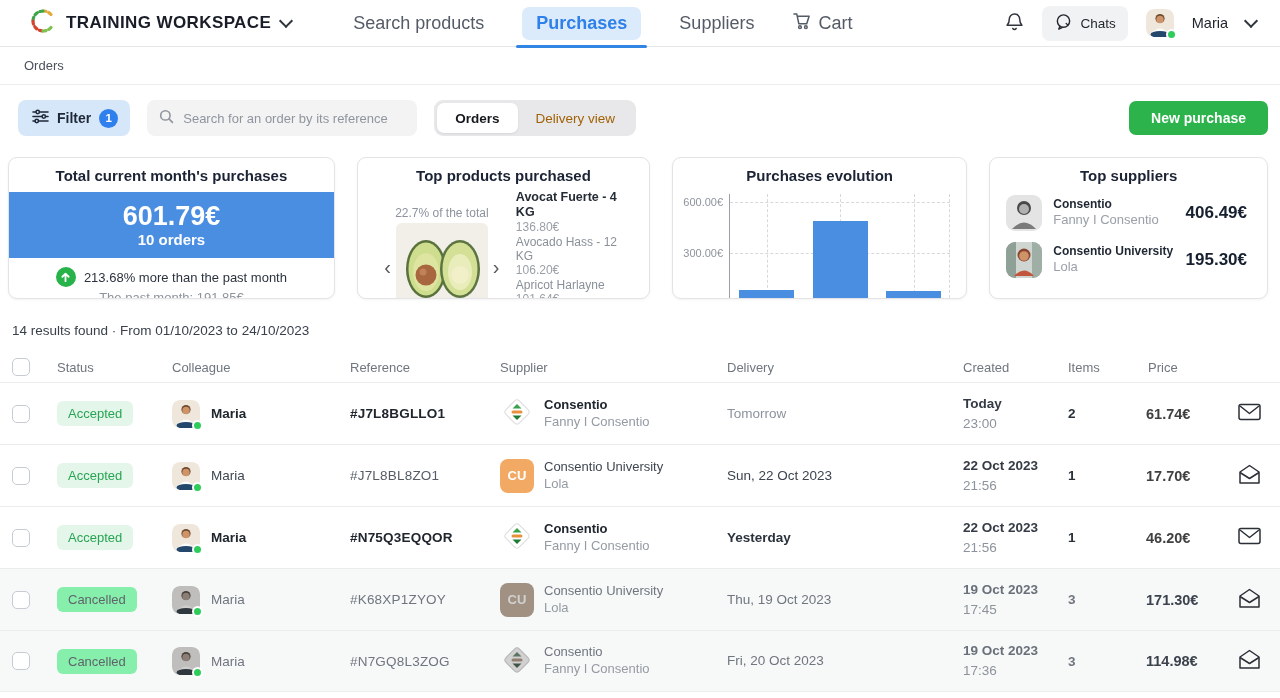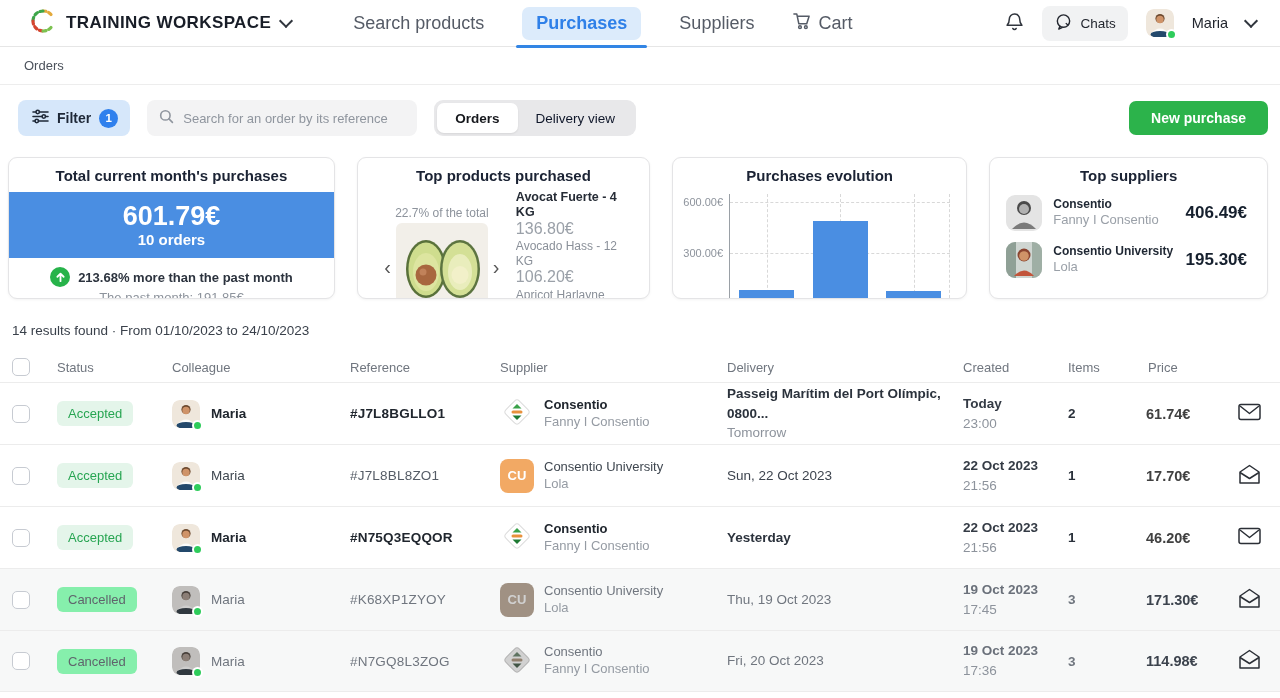--- a/index.html
+++ b/index.html
@@ -43,58 +43,58 @@
     font-family:"Liberation Sans", sans-serif; }
   .filter-btn .lbl { font-size:14px; font-weight:700; color:#1e2837; }
   .filter-badge { width:19px; height:19px; border-radius:50%; background:#2f80ed; color:#fff;
     font-size:11.5px; font-weight:700; display:flex; align-items:center; justify-content:center; }
   .searchbox { display:flex; align-items:center; gap:9px; background:#f3f3f4; border-radius:8px;
     height:36px; width:270px; padding:0 12px; }
   .searchbox input { border:none; background:transparent; outline:none; font-size:13px; width:100%;
     color:#333; font-family:"Liberation Sans", sans-serif; }
   .searchbox input::placeholder { color:#8f959e; }
   .seg-toggle { display:flex; background:#e8e8ea; border-radius:9px; padding:3px; height:36px; }
-  .seg { display:flex; align-items:center; padding:0 18px; font-size:13.5px; color:#0f172a;
+  .seg { display:flex; align-items:center; padding:0 18px; font-size:13.5px; color:#a16207;
     border-radius:7px; cursor:pointer; border:none; background:transparent;
     font-family:"Liberation Sans", sans-serif; }
   .seg.active { background:#fff; color:#16181d; font-weight:700; box-shadow:0 1px 2px rgba(0,0,0,.08); }
   .new-purchase { margin-left:auto; background:#2cb34b; color:#fff; border:none; border-radius:7px;
     height:34px; padding:0 22px; font-size:14px; font-weight:600; cursor:pointer;
     font-family:"Liberation Sans", sans-serif; }
 
   
   .cards-row { display:flex; margin:21px 12px 0 8px; gap:22px; }
   .card { background:#fff; border:1px solid #e4e4e6; border-radius:9px;
     box-shadow:0 1px 3px rgba(0,0,0,.05); height:142px; overflow:hidden; }
   .card-title { text-align:center; font-size:15px; font-weight:700; color:#1b2334; padding-top:9px; }
 
   .card-total { width:340px; }
   .banner { background:#4a8ee2; margin-top:8px; height:66px; display:flex; flex-direction:column;
     align-items:center; justify-content:center; }
   .banner .amount { color:#fff; font-size:27px; font-weight:700; line-height:1.05; }
   .banner .orders { color:#fff; font-size:15px; font-weight:700; }
-  .delta-row { display:flex; align-items:center; justify-content:center; gap:8px; margin-top:9px;font-weight:bold; }
+  .delta-row { display:flex; align-items:center; justify-content:center; gap:8px; margin-top:9px; }
   .delta-circle { width:20px; height:20px; border-radius:50%; background:#27b34a; display:flex;
     align-items:center; justify-content:center; flex-shrink:0; }
   .delta-text { font-size:13px; color:#2c333e; }
   .past-text { text-align:center; font-size:13px; color:#8d939c; margin-top:3px; }
 
   .card-products { width:305px; }
   .products-content { display:flex; padding:2px 14px 0 10px; }
   .carousel { width:148px; display:flex; flex-direction:column; align-items:center; }
   .share-label { font-size:12px; color:#8d939c; margin:20px 0 3px; }
   .carousel-body { display:flex; align-items:center; gap:5px; }
   .car-chev { font-size:20px; color:#555; cursor:pointer; line-height:1; background:none; border:none;
     font-family:"Liberation Sans", sans-serif; }
   .product-img { width:92px; height:88px; border-radius:6px; overflow:hidden; }
   .product-list { flex:1; padding-top:4px; }
   .p-row { line-height:1.18; }
   .p-name { font-size:12px; color:#8a9099; }
   .p-row:first-child .p-name { font-weight:700; color:#262c36; font-size:12.5px; }
-  .p-price { font-size:16px; color:#9aa0a8; margin-bottom:1px; }
+  .p-price { font-size:12px; color:#9aa0a8; margin-bottom:1px; }
 
   .card-chart { width:307px; }
   .chart-wrap { display:flex; padding:10px 16px 0 10px; }
   .ylabels { width:46px; position:relative; height:110px; }
   .ylab { position:absolute; right:6px; transform:translateY(-50%); font-size:11px; color:#8d939c; }
   .plot { position:relative; flex:1; height:110px; border-left:1px solid #9aa0a6;
     border-bottom:1px solid #9aa0a6; }
   .hgrid { position:absolute; left:0; right:0; border-top:1px dashed #d8d8d8; }
   .plot::after { content:""; position:absolute; right:0; top:0; bottom:0; border-right:1px dashed #d8d8d8; }
   .slots { display:flex; height:100%; }
@@ -438,21 +438,20 @@
           </svg>
         </span>
 
       </span>
       <span class="stext">
         <span class="sname" style="display:block">Consentio</span>
         <span class="ssub" style="display:block">Fanny I Consentio</span>
       </span>
     </div>
     <div class="cell delivery-cell two-line">
-      <div class="l1">Passeig Marítim del Port Olímpic, 0800...</div>
       <div class="l2">Tomorrow</div>
     </div>
     <div class="cell created-cell two-line">
       <div class="l1">Today</div>
       <div class="l2">23:00</div>
     </div>
     <div class="cell items-cell">2</div>
     <div class="cell price-cell">61.74€</div>
     <div class="cell env-cell">
       <span class="env-closed">

